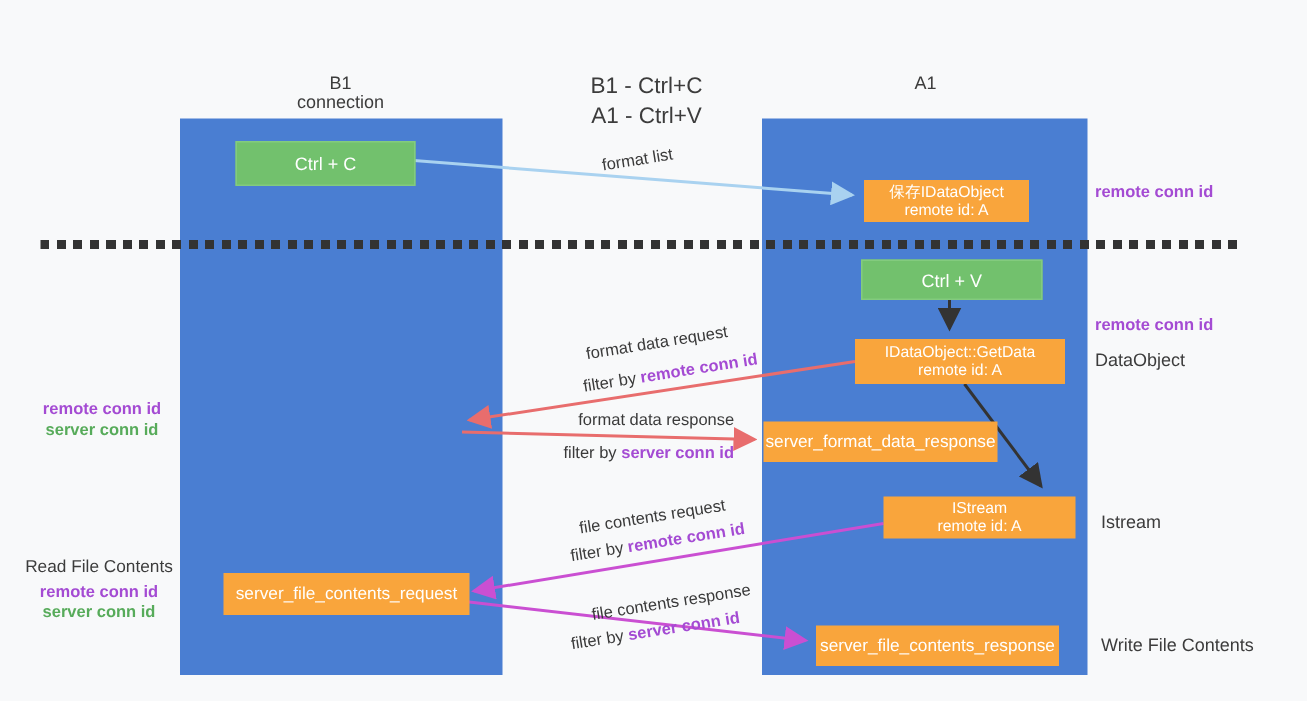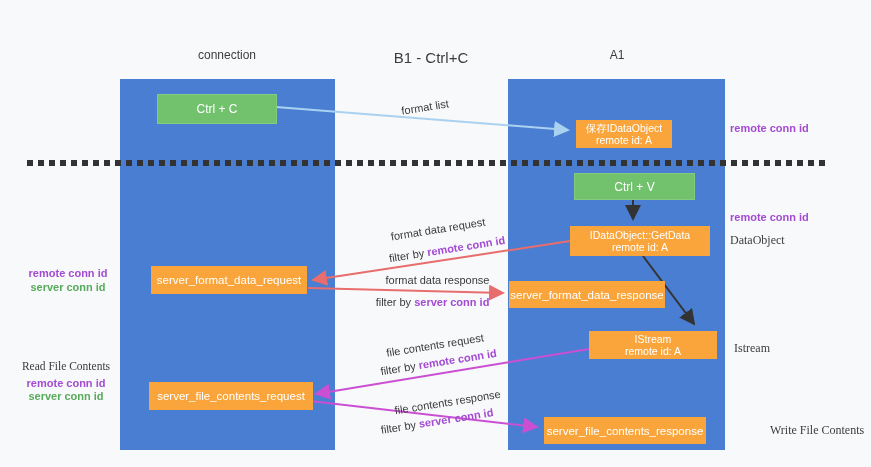--- a/index.html
+++ b/index.html
@@ -39,34 +39,36 @@
     left:27px;top:160px;width:803px;height:6px;
     background:repeating-linear-gradient(90deg,#333 0 6px,transparent 6px 11px);
   }
   .mid-label{
     font-size:11px;color:#3a3a3a;text-align:center;white-space:nowrap;
   }
   .tilt{transform:rotate(-9deg);}
   .purple{color:#a44bd3;font-weight:bold;}
   .greentx{color:#57ab5a;font-weight:bold;}
   .side-label{font-size:11px;white-space:nowrap;}
-  .side-dark{color:#3c3c3c;font-size:12px;font-family:Liberation Serif, serif;}
+  .side-dark{color:#3c3c3c;font-size:12px;}
   .lgroup{text-align:center;font-size:11px;line-height:13.5px;}
   svg.arrows{left:0;top:0;pointer-events:none;}
 </style>
 </head>
 <body>
 
 <div class="canvas">
 
   <div class="abs title">
     <div>B1 - Ctrl+C</div>
+    <div>A1 - Ctrl+V</div>
   </div>
 
   <div class="abs lane-header" style="left:157px;width:140px;">
+    <div>B1</div>
     <div>connection</div>
   </div>
   <div class="abs lane-header" style="left:547px;width:140px;">
     <div>A1</div>
   </div>
 
   <div class="abs lane" style="left:120px;width:215px;"></div>
   <div class="abs lane" style="left:508px;width:217px;"></div>
 
   <div class="abs divider"></div>
@@ -95,30 +97,27 @@
     <line x1="310" y1="401" x2="537" y2="427" stroke="#ca4fd2" stroke-width="2" marker-end="url(#mMag)"></line>
   </svg>
 
   <div class="abs node green" style="left:157px;top:94px;width:118px;height:28px;">
     <span>Ctrl + C</span>
   </div>
   <div class="abs node green" style="left:574px;top:173px;width:119px;height:25px;">
     <span>Ctrl + V</span>
   </div>
 
-  <div class="abs node orange two" style="left:576px;top:120px;width:96px;height:28px;">
+  <div class="abs node orange two" style="left:576px;top:120px;width:110px;height:28px;">
     <span>保存IDataObject</span>
     <span>remote id: A</span>
   </div>
   <div class="abs node orange two" style="left:570px;top:226px;width:140px;height:30px;">
     <span>IDataObject::GetData</span>
     <span>remote id: A</span>
-  </div>
-  <div class="abs node orange" style="left:151px;top:266px;width:156px;height:28px;">
-    <span>server_format_data_request</span>
   </div>
   <div class="abs node orange" style="left:509px;top:281px;width:156px;height:27px;text-align:center;">
     <span>server_format_data_response</span>
   </div>
   <div class="abs node orange two" style="left:589px;top:331px;width:128px;height:28px;">
     <span>IStream</span>
     <span>remote id: A</span>
   </div>
   <div class="abs node orange" style="left:149px;top:382px;width:164px;height:28px;">
     <span>server_file_contents_request</span>
@@ -150,25 +149,25 @@
   <div class="abs mid-label tilt" style="left:390px;top:396px;width:115px;">file contents response</div>
   <div class="abs mid-label tilt" style="left:376px;top:415px;width:122px;">
     <span>filter by</span>
     <span class="purple">server conn id</span>
   </div>
 
   <div class="abs side-label purple" style="left:730px;top:122px;">remote conn id</div>
   <div class="abs side-label purple" style="left:730px;top:211px;">remote conn id</div>
   <div class="abs side-label side-dark" style="left:730px;top:233px;">DataObject</div>
   <div class="abs side-label side-dark" style="left:734px;top:341px;">Istream</div>
-  <div class="abs side-label side-dark" style="left:734px;top:423px;margin-left:36px;">Write File Contents</div>
+  <div class="abs side-label side-dark" style="left:734px;top:423px;">Write File Contents</div>
 
   <div class="abs lgroup" style="left:18px;top:267px;width:100px;">
     <div class="purple">remote conn id</div>
     <div class="greentx">server conn id</div>
   </div>
-  <div class="abs lgroup" style="left:14px;top:360px;width:104px;">
+  <div class="abs lgroup" style="left:14px;top:372px;width:104px;">
     <div class="side-dark" style="font-size:11.5px;">Read File Contents</div>
     <div class="purple" style="margin-top:3px;">remote conn id</div>
     <div class="greentx">server conn id</div>
   </div>
 
 </div>
 
 </body></html>

